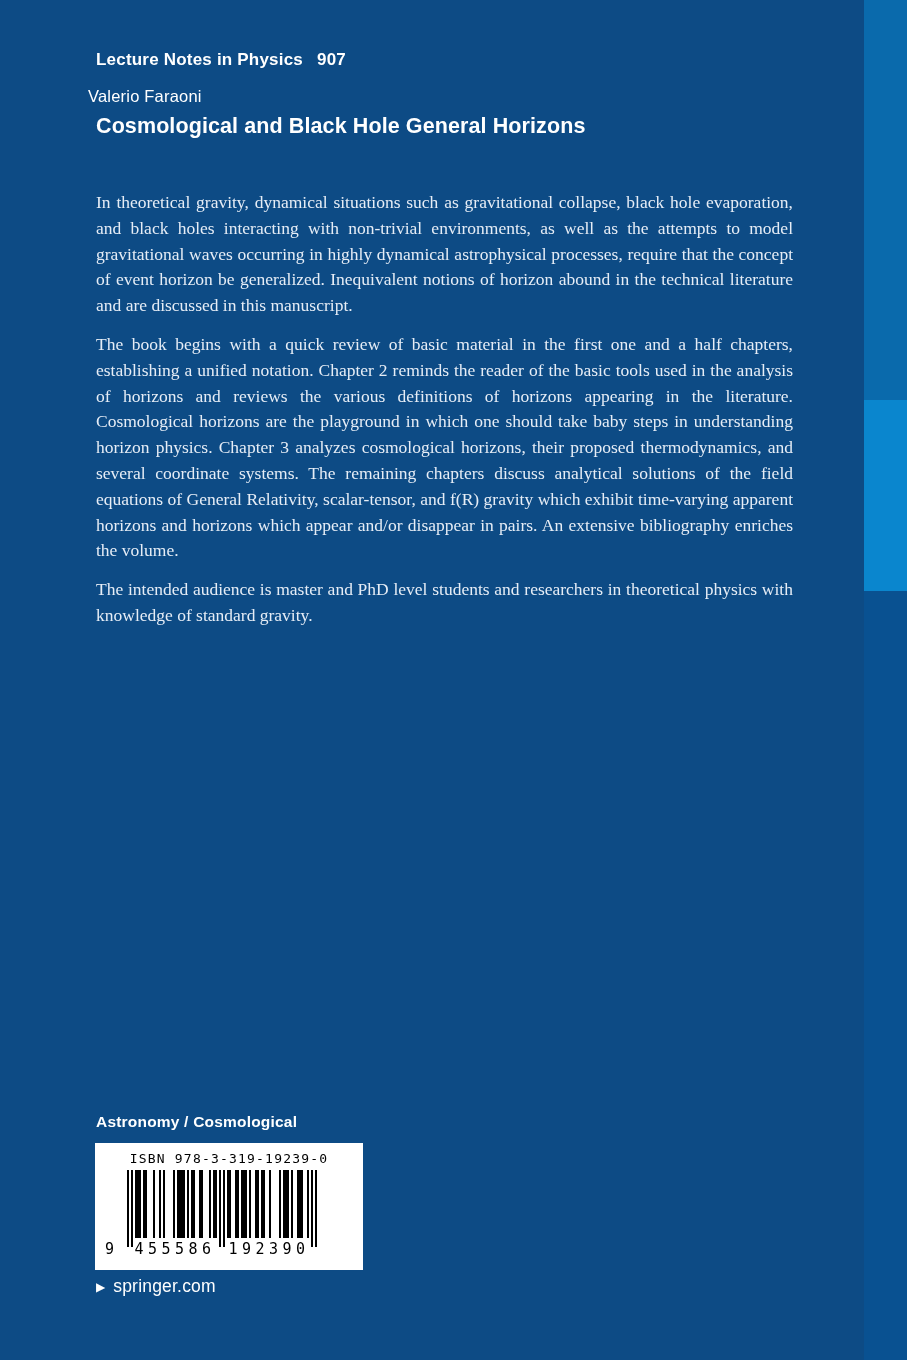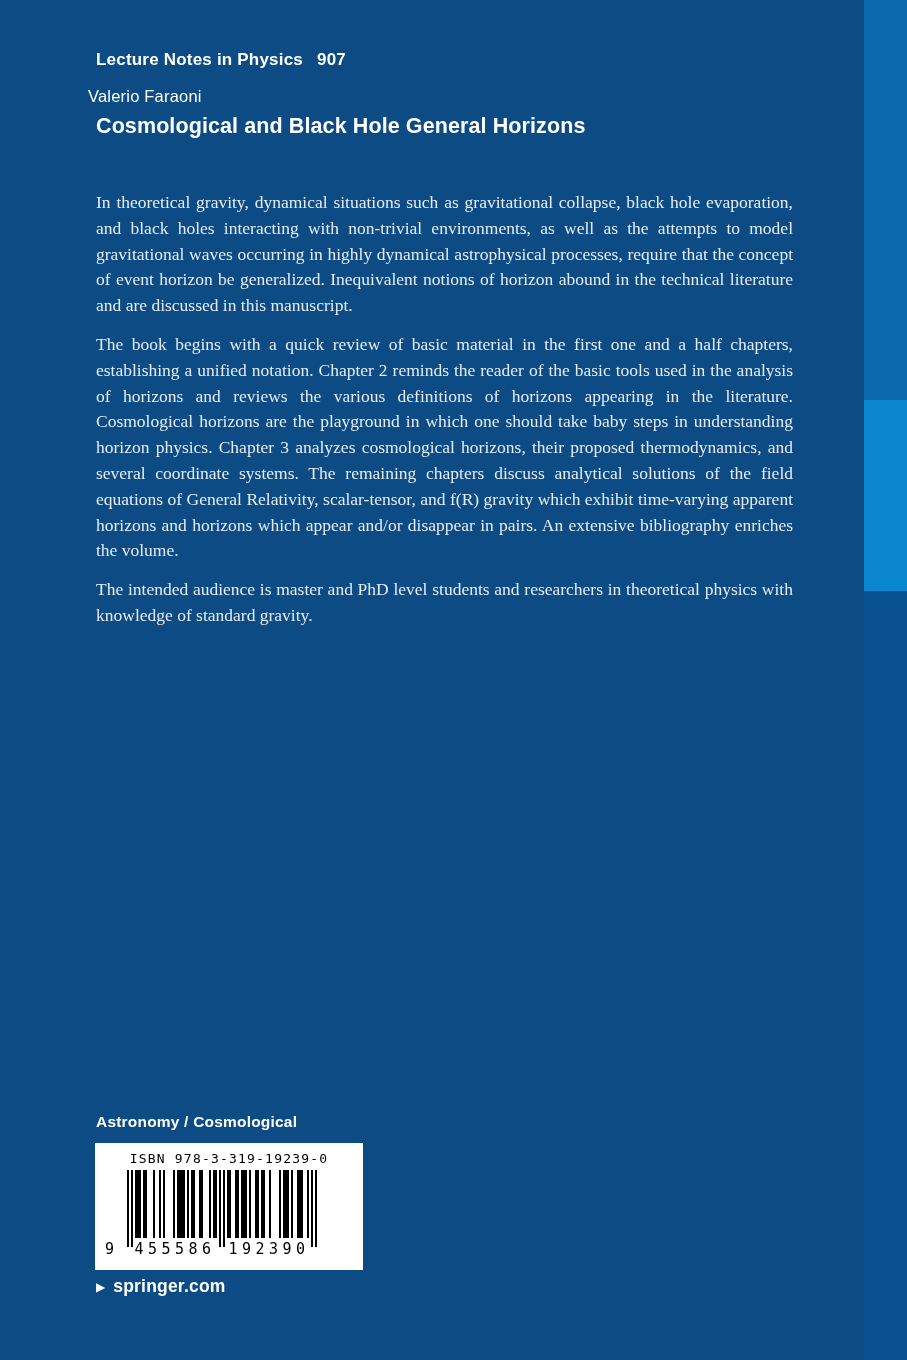--- a/index.html
+++ b/index.html
@@ -78,21 +78,21 @@
   }
   .ean-first{left:-22px;top:70px;}
   .ean-grp1{left:6px;width:84px;top:70px;text-align:center;letter-spacing:4.5px;}
   .ean-grp2{left:100px;width:84px;top:70px;text-align:center;letter-spacing:4.5px;}
 
   .publisher{
     position:absolute;left:96px;top:1276px;
     color:var(--heading-text);display:flex;align-items:center;
   }
   .publisher .tri{font-size:12px;margin-right:8px;line-height:1;}
-  .publisher .pub-label{font-weight:bold;font-size:17.5px;letter-spacing:.2px;}
+  .publisher .pub-label{font-weight:normal;font-size:17.5px;letter-spacing:.2px;}
 </style>
 </head>
 <body>
 
 <div class="page">
 
   <div class="stripe">
     <div class="stripe-top"></div>
     <div class="stripe-bright"></div>
     <div class="stripe-bottom"></div>

